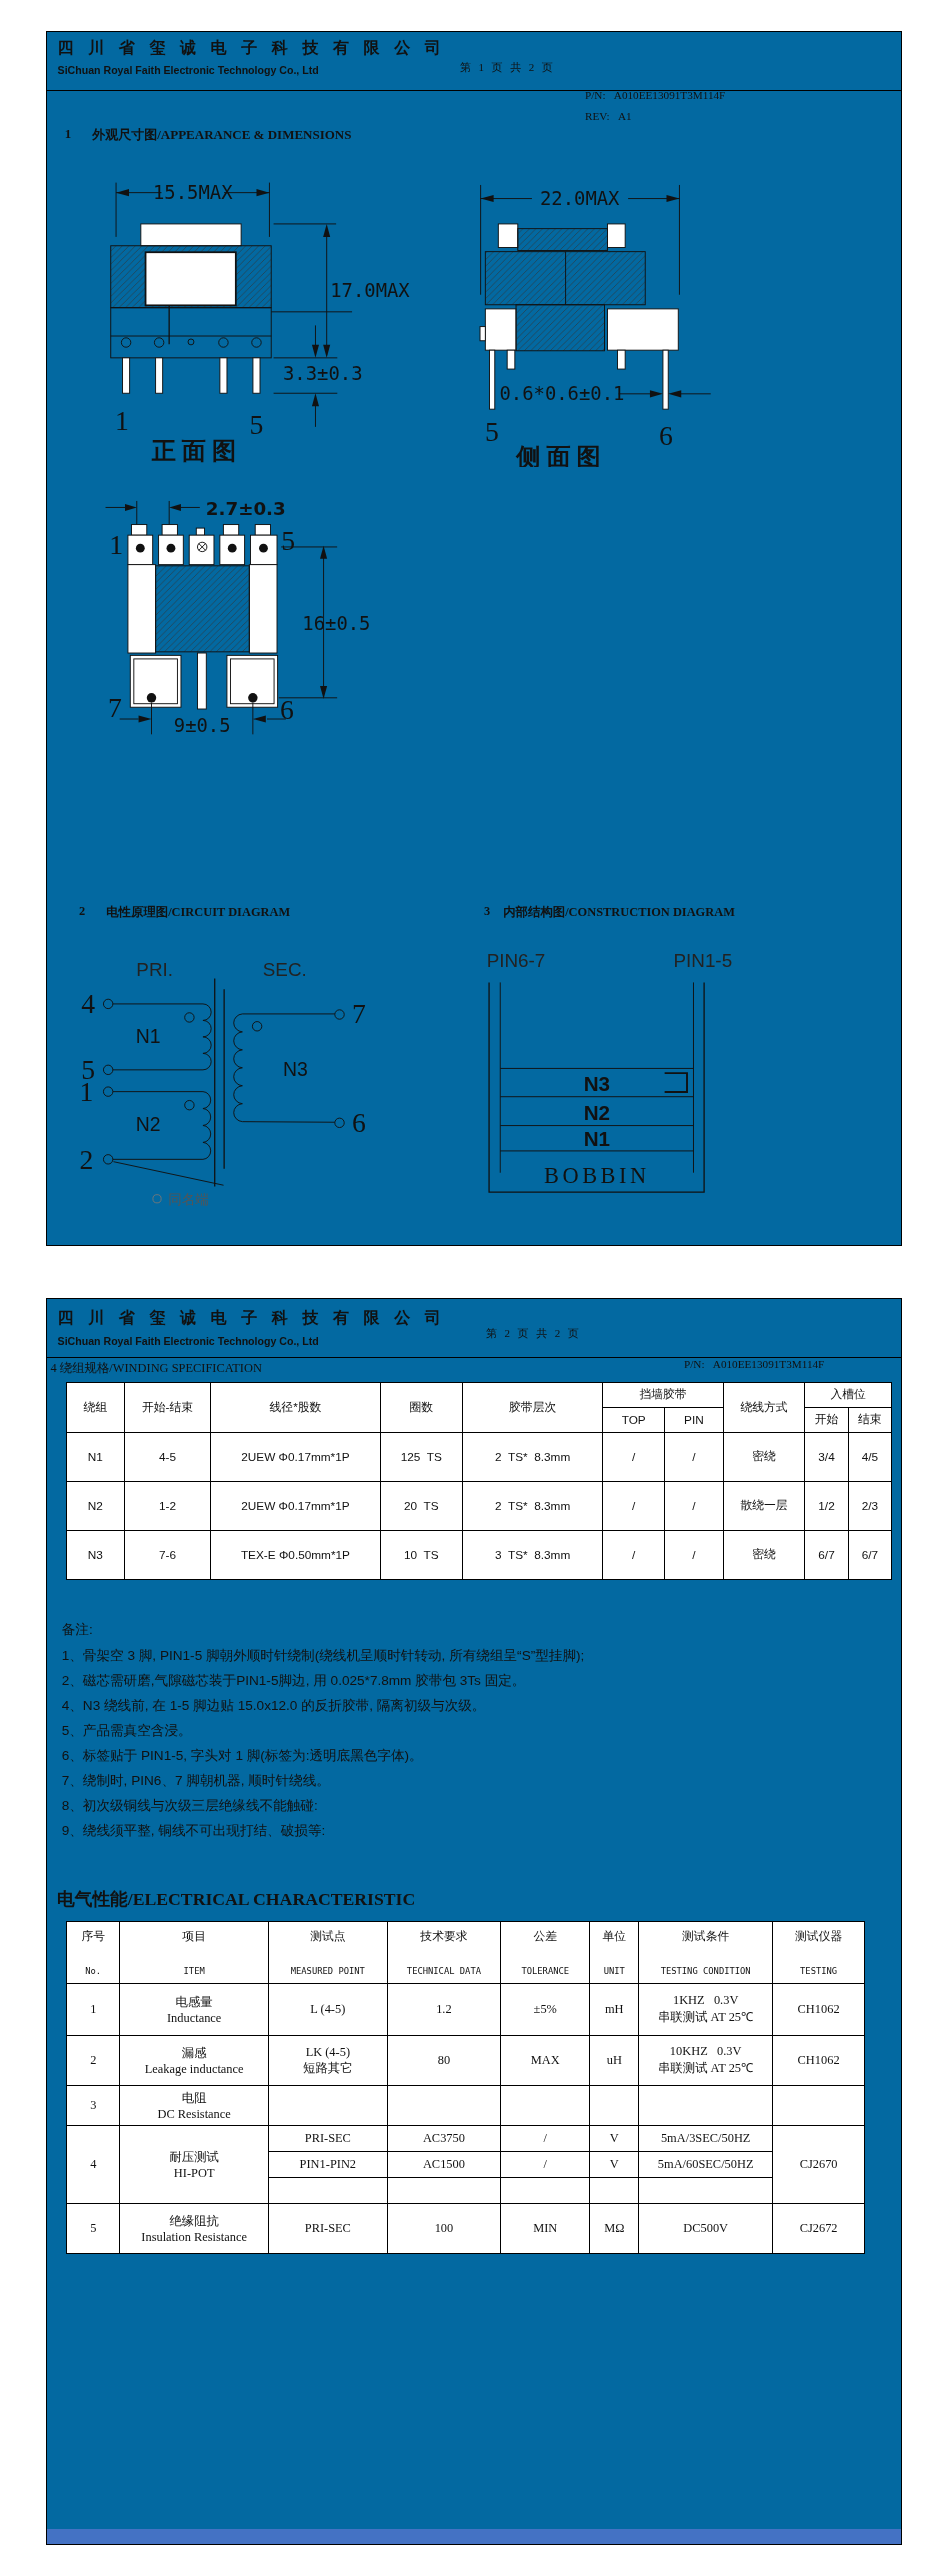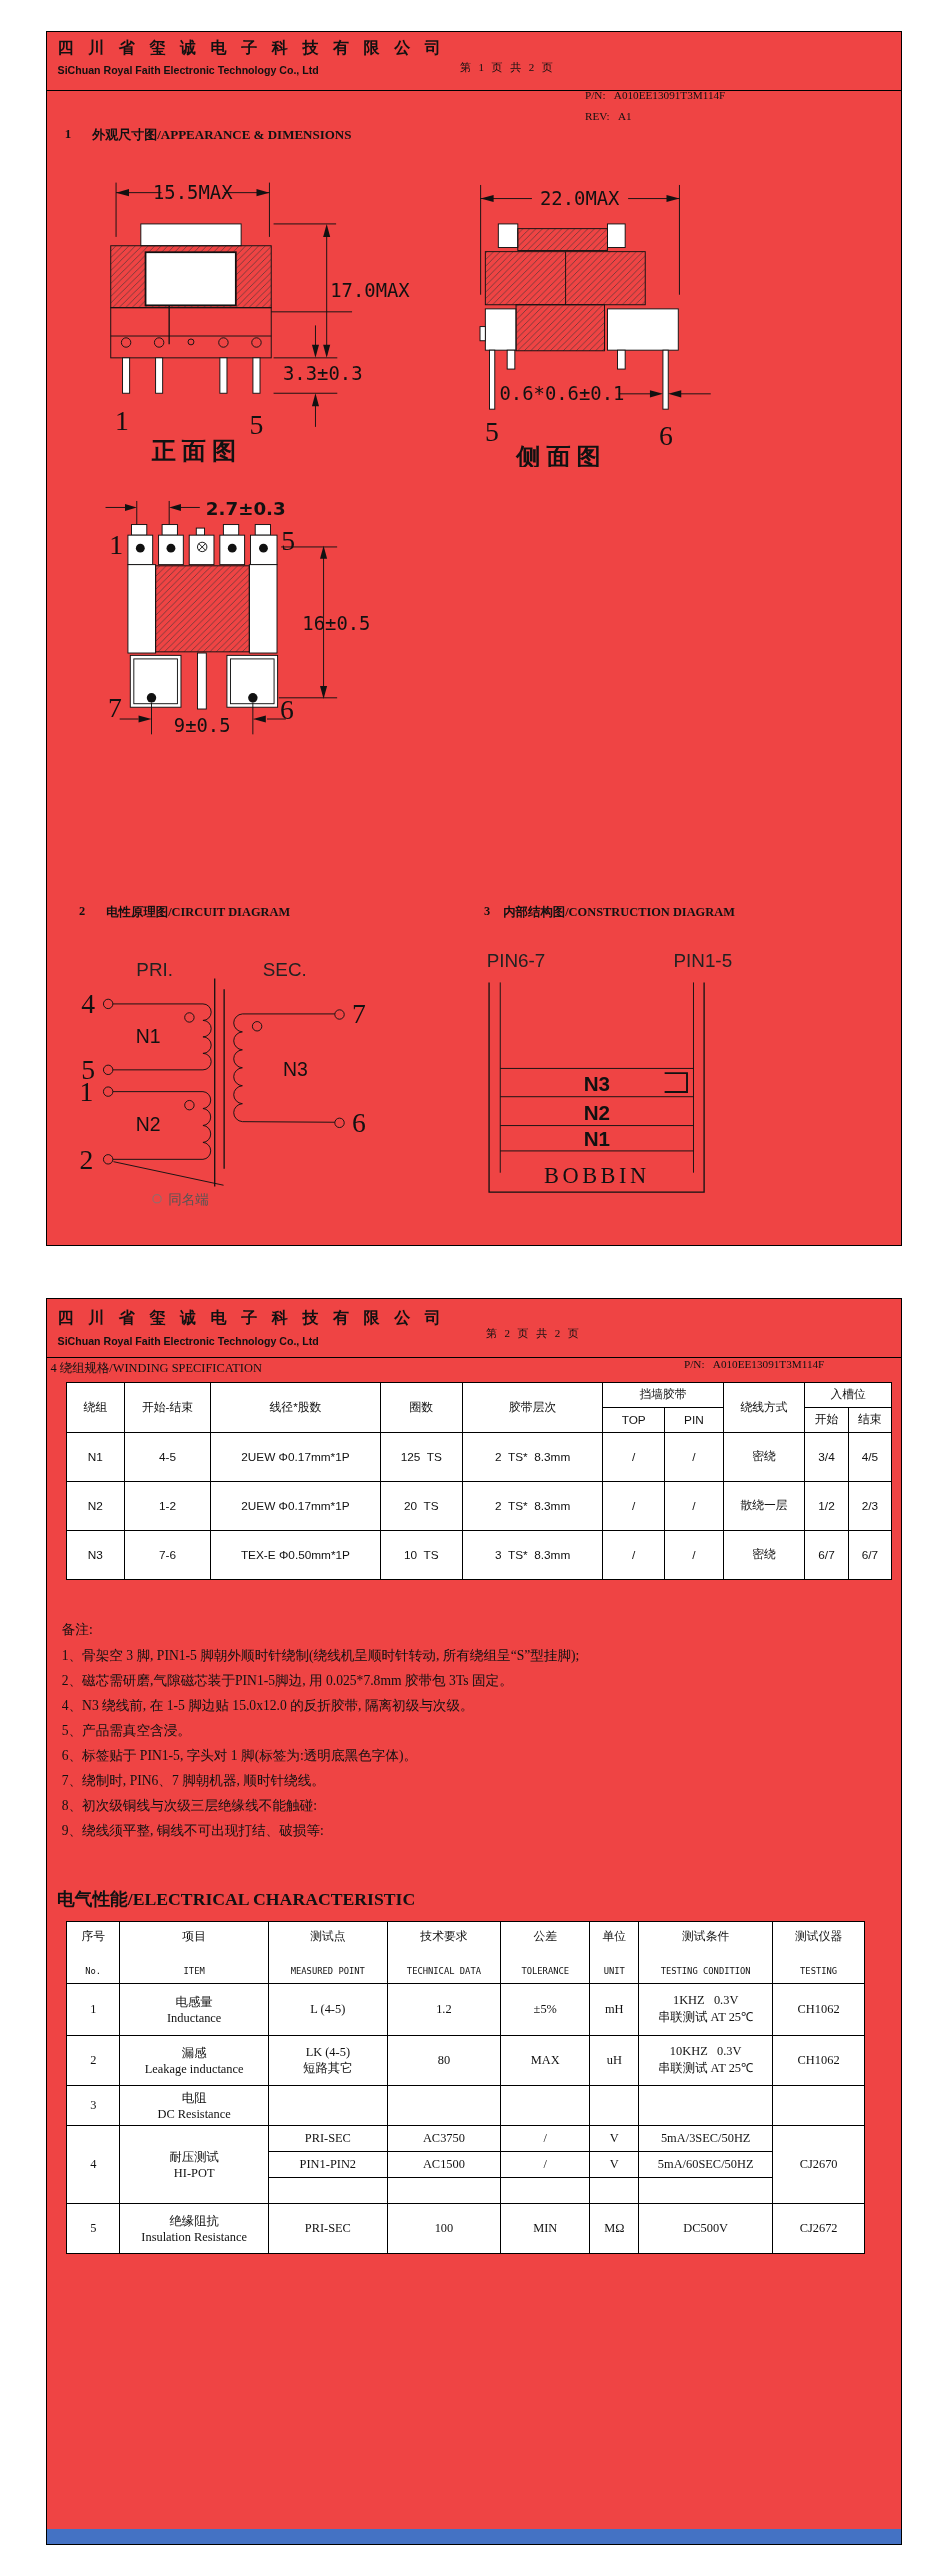--- a/index.html
+++ b/index.html
@@ -1,37 +1,37 @@
 <!DOCTYPE html>
 <html style="font-size:9.4px"><head>
 <meta charset="utf-8">
 <style>
   html,body{margin:0;padding:0;}
   body{width:935px;height:2576px;background:#ffffff;position:relative;
        font-family:"Liberation Sans",sans-serif;color:#111;}
   .abs{position:absolute;}
-  .page{position:absolute;left:46px;width:856px;border:1.5px solid #000;background:#ef4444;box-sizing:border-box;}
+  .page{position:absolute;left:46px;width:856px;border:1.5px solid #000;background:#0369a1;box-sizing:border-box;}
   #p1{top:31px;height:1215px;}
   #p2{top:1298px;height:1247px;}
   .hdr{position:absolute;top:0;left:0;right:0;height:58px;border-bottom:1.5px solid #000;}
   .co{position:absolute;left:10.6px;top:5.9px;}
   .co-cn{font-family:"Liberation Serif",serif;font-size:16px;font-weight:600;letter-spacing:5.3px;white-space:nowrap;}
   .co-en{font-family:"Liberation Sans",sans-serif;font-size:10.6px;font-weight:bold;margin-top:5.3px;white-space:nowrap;}
   .pglab{position:absolute;font-family:"Liberation Serif",serif;font-size:11px;letter-spacing:2.4px;white-space:nowrap;}
   #p1 .pglab{left:413px;top:28px;} #p2 .pglab{left:439px;top:27px;}
   .pnblk{position:absolute;font-family:"Liberation Serif",serif;font-size:11.2px;line-height:21px;white-space:nowrap;margin-top:44px;}
   #p1 .pnblk{left:538px;top:9.4px;} #p2 .pnblk{left:637px;top:10.6px;}
   .pnv{margin-left:8.3px;}
   .sec-title{position:absolute;font-family:"Liberation Serif",serif;font-weight:bold;font-size:13px;white-space:nowrap;display:flex;}
   .sec-no{margin-right:21px;}
   .st2{font-size:12.4px;}
   .s4title{position:absolute;font-family:"Liberation Serif",serif;font-weight:normal;font-size:12.4px;white-space:nowrap;text-align:right;}
   .electitle{position:absolute;font-family:"Liberation Serif",serif;font-weight:bold;font-size:17.7px;white-space:nowrap;}
   
-  .notes{position:absolute;font-family:Liberation Serif, serif;font-size:13.6px;}
+  .notes{position:absolute;font-family:Liberation Sans, sans-serif;font-size:13.6px;}
   .notes .nt{margin-bottom:8.3px;}
   .notes .ni{height:25px;white-space:nowrap;}
   
   table{border-collapse:collapse;table-layout:fixed;background:#fff;}
   td{border-left:0.9px solid #000;border-right:0.9px solid #000;border-top:1.8px solid #000;border-bottom:1.8px solid #000;
      text-align:center;vertical-align:middle;white-space:pre-wrap;padding:1.2px 2.4px;box-sizing:border-box;}
   #wtable{position:absolute;width:826px;font-family:"Liberation Sans",sans-serif;font-size:11.8px;}
   #wtable td{border-top-width:1.5px;border-bottom-width:1.5px;}
   #etable{position:absolute;width:799px;font-family:"Liberation Serif",serif;font-size:12.4px;}
   #etable .hcn{font-size:11.8px;}

